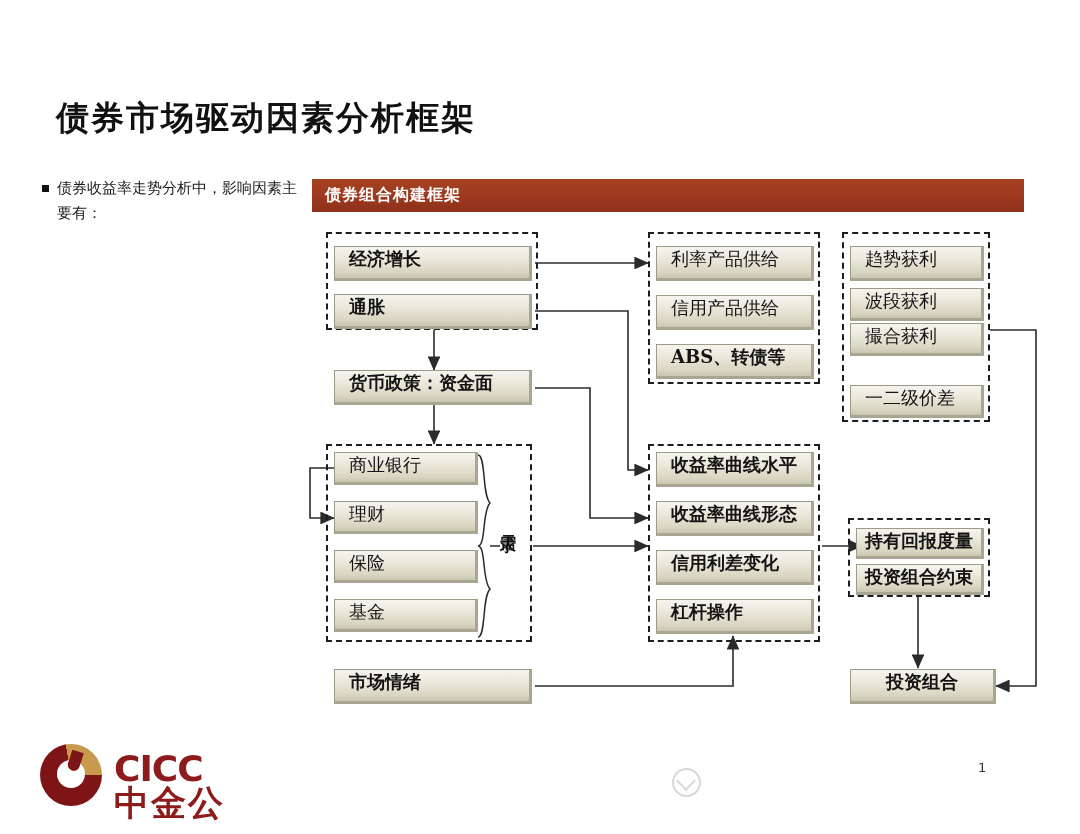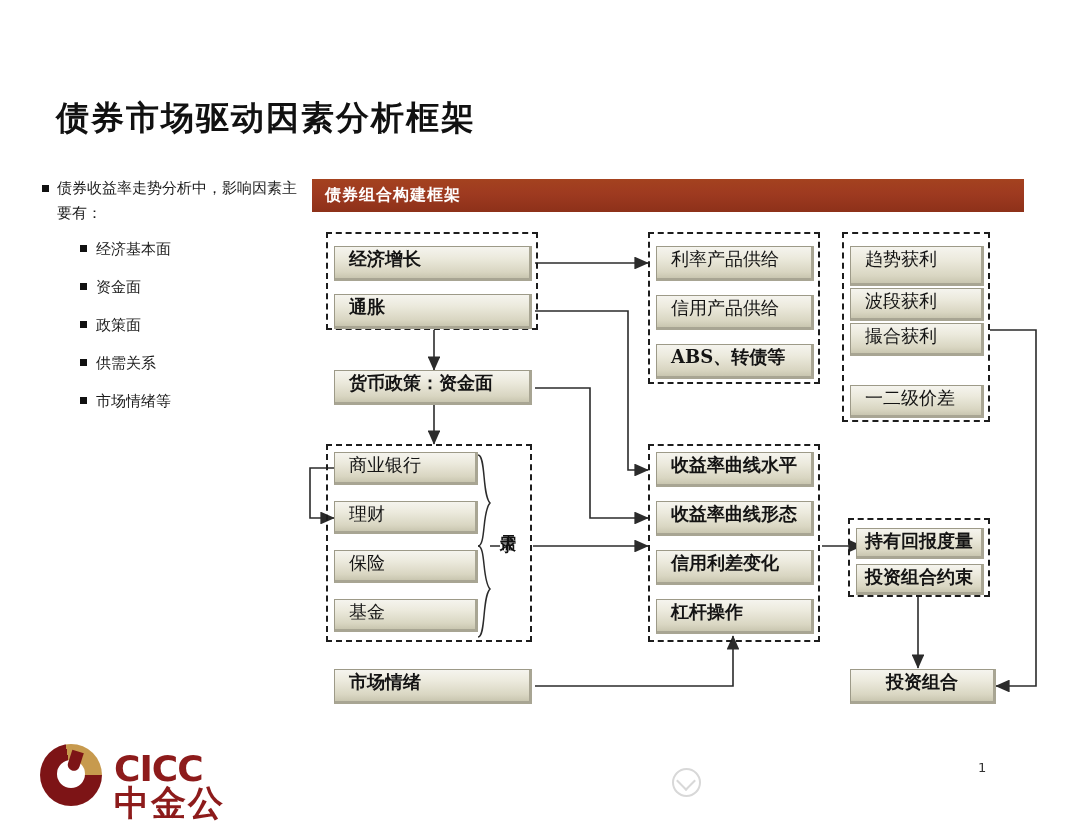--- a/index.html
+++ b/index.html
@@ -105,42 +105,20 @@
 
 <div class="slide">
 
   <div class="page-title">债券市场驱动因素分析框架</div>
 
   <div class="bullets">
     <div class="b1">
       <span class="sq"></span>
       <span>债券收益率走势分析中，影响因素主要有：</span>
     </div>
-    <div class="sub">
-      <div class="b2">
-        <span class="sq2"></span>
-        <span>经济基本面</span>
-      </div>
-      <div class="b2">
-        <span class="sq2"></span>
-        <span>资金面</span>
-      </div>
-      <div class="b2">
-        <span class="sq2"></span>
-        <span>政策面</span>
-      </div>
-      <div class="b2">
-        <span class="sq2"></span>
-        <span>供需关系</span>
-      </div>
-      <div class="b2">
-        <span class="sq2"></span>
-        <span>市场情绪等</span>
-      </div>
-    </div>
   </div>
 
   <div class="hdr-bar">
     <span>债券组合构建框架</span>
   </div>
 
   <div class="canvas">
 
     <svg class="svg-layer" viewBox="0 0 1080 834">
       <defs>
@@ -228,21 +206,21 @@
       <span>收益率曲线形态</span>
     </div>
     <div class="node bold" style="left:656px;top:550px;width:158px;height:35px;">
       <span>信用利差变化</span>
     </div>
     <div class="node bold" style="left:656px;top:599px;width:158px;height:35px;">
       <span>杠杆操作</span>
     </div>
 
     <div class="dash" style="left:842px;top:232px;width:148px;height:190px;"></div>
-    <div class="node" style="left:850px;top:246px;width:134px;height:40px;">
+    <div class="node" style="left:850px;top:246px;width:134px;height:35px;">
       <span>趋势获利</span>
     </div>
     <div class="node" style="left:850px;top:288px;width:134px;height:33px;">
       <span>波段获利</span>
     </div>
     <div class="node" style="left:850px;top:323px;width:134px;height:33px;">
       <span>撮合获利</span>
     </div>
     <div class="node" style="left:850px;top:385px;width:134px;height:33px;">
       <span>一二级价差</span>

